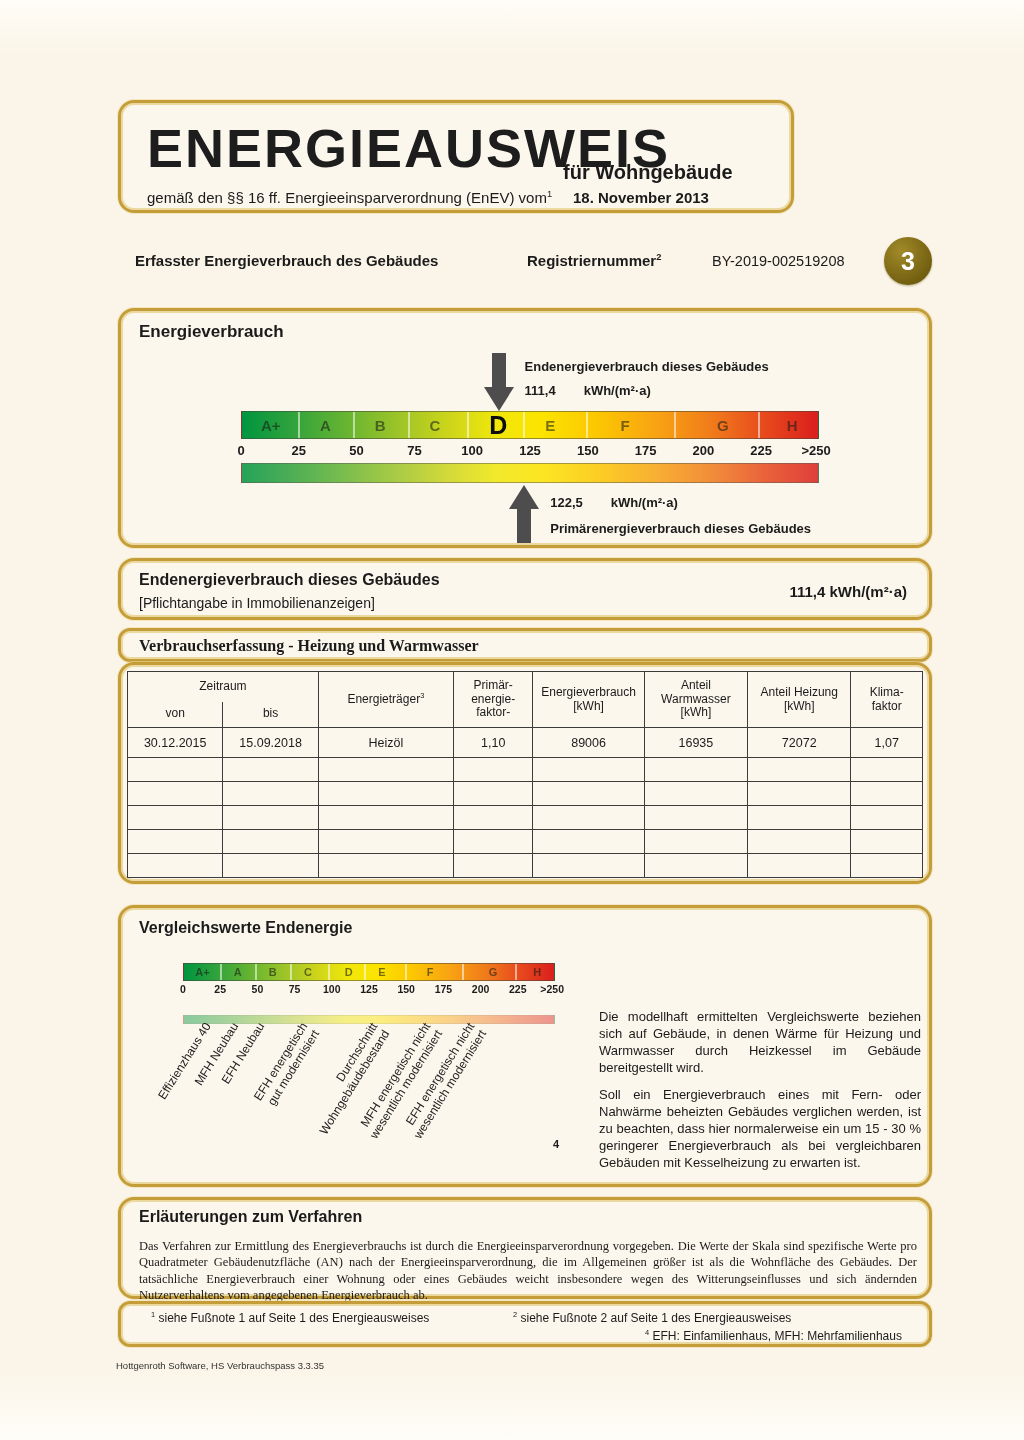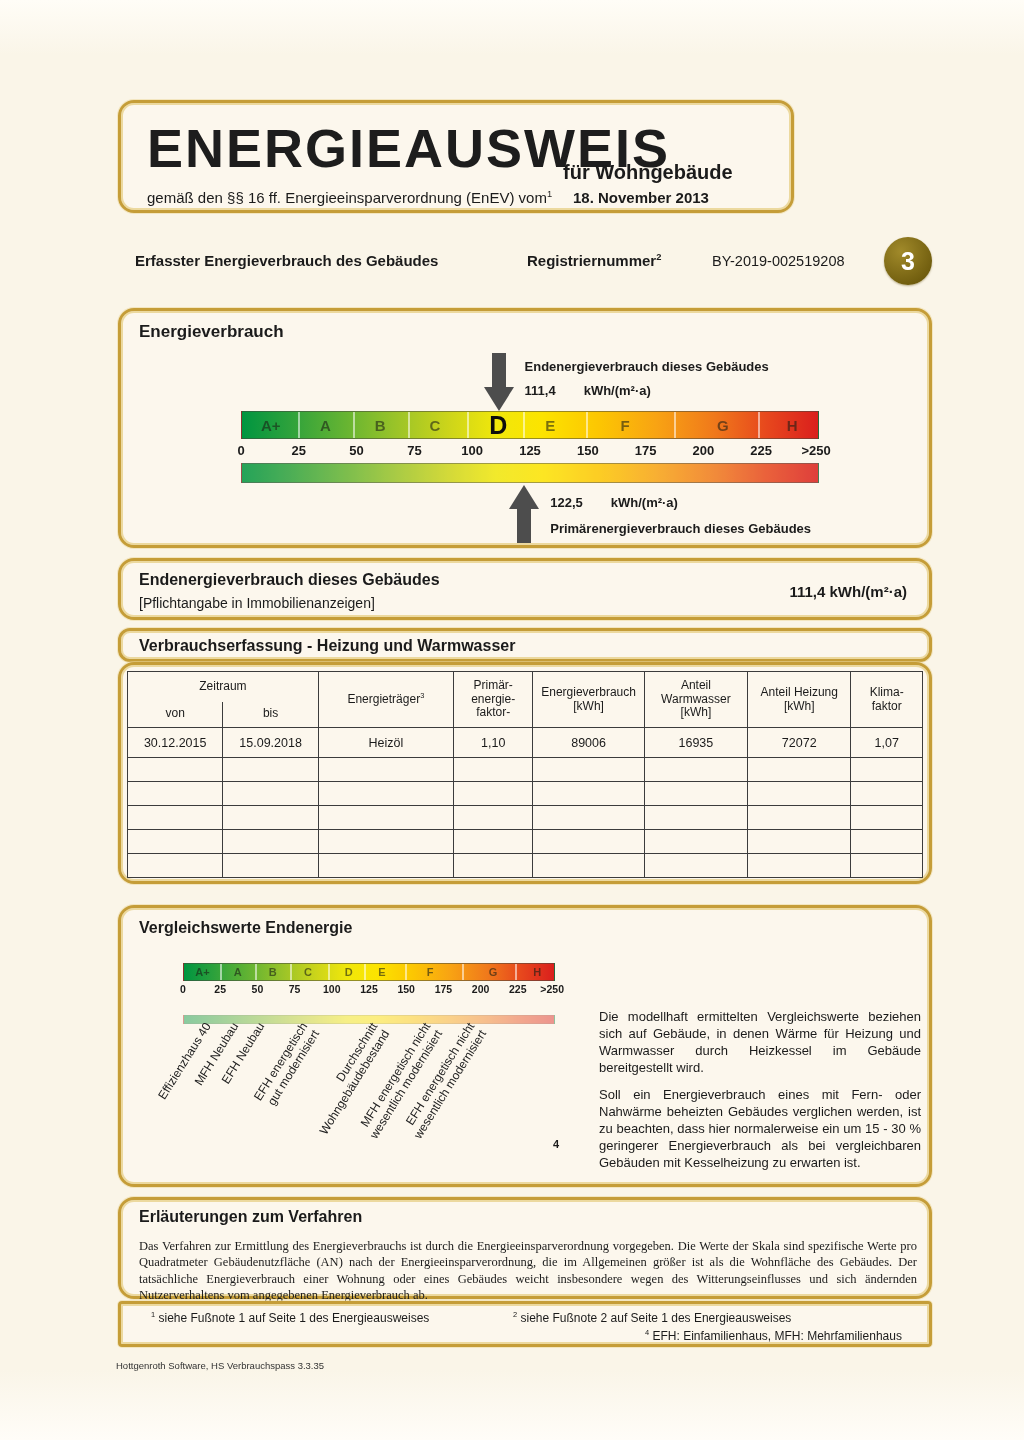--- a/index.html
+++ b/index.html
@@ -183,21 +183,21 @@
     <div class="ann" style="left:calc(49% + 26px); top:110px; font-weight:bold;">Primärenergieverbrauch dieses Gebäudes</div>
   </div>
 </div>
 
 <div class="goldbox" style="left:118px; top:558px; width:814px; height:62px;">
   <div class="ee-title">Endenergieverbrauch dieses Gebäudes</div>
   <div class="ee-sub">[Pflichtangabe in Immobilienanzeigen]</div>
   <div class="ee-val">111,4 kWh/(m²·a)</div>
 </div>
 
-<div class="goldbox" style="left:118px; top:628px; width:814px; height:34px; border-radius:12px;">
+<div class="goldbox" style="left:118px; top:628px; width:814px; height:34px; border-radius:12px;font-family:Liberation Serif, serif;">
   <div style="position:absolute; left:18px; top:6px; font-size:16px; font-weight:bold;">Verbrauchserfassung - Heizung und Warmwasser</div>
 </div>
 
 <div class="goldbox vtable-wrap">
   <table class="vtable">
     <colgroup>
       <col style="width:12%">
         <col style="width:12%">
         <col style="width:17%">
         <col style="width:10%">
@@ -364,19 +364,19 @@
     <p>Die modellhaft ermittelten Vergleichswerte beziehen sich auf Gebäude, in denen Wärme für Heizung und Warmwasser durch Heizkessel im Gebäude bereitgestellt wird.</p>
     <p>Soll ein Energieverbrauch eines mit Fern- oder Nahwärme beheizten Gebäudes verglichen werden, ist zu beachten, dass hier normalerweise ein um 15 - 30 % geringerer Energieverbrauch als bei vergleichbaren Gebäuden mit Kesselheizung zu erwarten ist.</p>
   </div>
 </div>
 
 <div class="goldbox" style="left:118px; top:1197px; width:814px; height:102px;">
   <div class="box-title" style="font-size:16px; top:8px;text-align:center;">Erläuterungen zum Verfahren</div>
   <div class="exp-text">Das Verfahren zur Ermittlung des Energieverbrauchs ist durch die Energieeinsparverordnung vorgegeben. Die Werte der Skala sind spezifische Werte pro Quadratmeter Gebäudenutzfläche (AN) nach der Energieeinsparverordnung, die im Allgemeinen größer ist als die Wohnfläche des Gebäudes. Der tatsächliche Energieverbrauch einer Wohnung oder eines Gebäudes weicht insbesondere wegen des Witterungseinflusses und sich ändernden Nutzerverhaltens vom angegebenen Energieverbrauch ab.</div>
 </div>
 
-<div class="goldbox" style="left:118px; top:1301px; width:814px; height:46px; border-radius:4px;">
+<div class="goldbox" style="left:118px; top:1301px; width:814px; height:46px; border-radius:12px;">
   <div class="fn" style="left:30px; top:6px;"><sup>1</sup> <span>siehe Fußnote 1 auf Seite 1 des Energieausweises</span></div>
   <div class="fn" style="left:392px; top:6px;"><sup>2</sup> <span>siehe Fußnote 2 auf Seite 1 des Energieausweises</span></div>
   <div class="fn" style="left:524px; top:24px;"><sup>4</sup> <span>EFH: Einfamilienhaus, MFH: Mehrfamilienhaus</span></div>
 </div>
 
 <div class="software">Hottgenroth Software, HS Verbrauchspass 3.3.35</div>
 
 </body></html>

